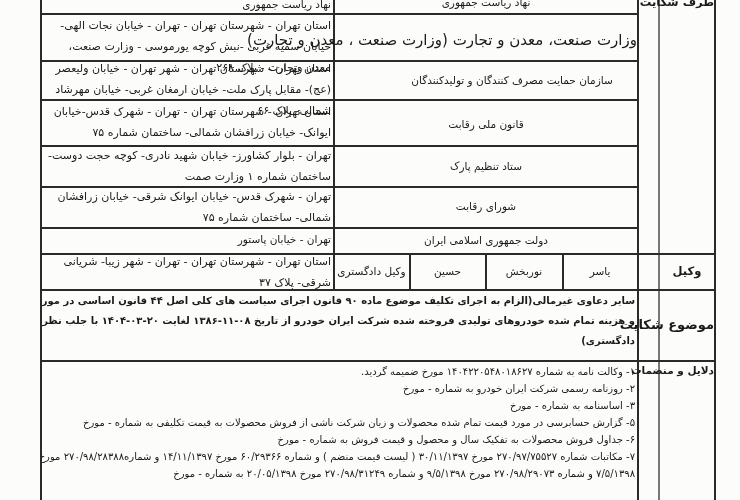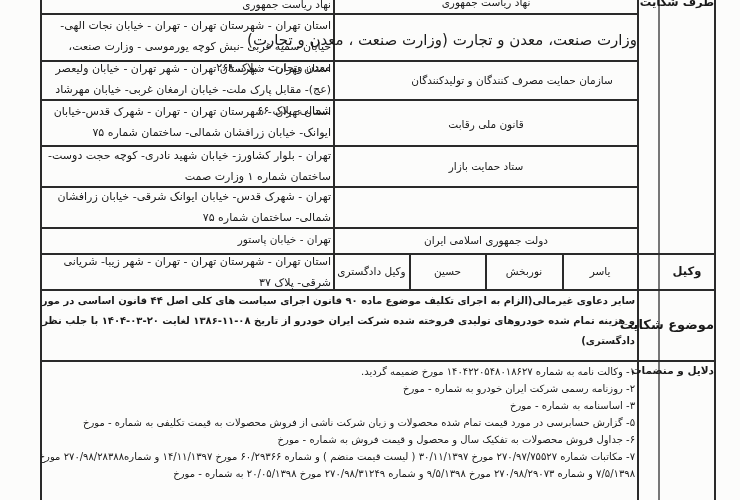--- a/index.html
+++ b/index.html
@@ -48,21 +48,22 @@
 
   <div class="txt lbl center" style="left:660px; top:-8px; width:54px;">طرف شکایت</div>
   <div class="txt lbl center" style="left:660px; top:261px; width:54px;">وکیل</div>
   <div class="txt lbl center" style="left:640px; top:315px; width:74px; font-size:13px;">موضوع شکایت</div>
   <div class="txt lbl center" style="left:640px; top:360px; width:74px; font-size:10.5px;">دلایل و منضمات</div>
 
   <div class="txt center" style="left:335px; top:-8px; width:302px;">نهاد ریاست جمهوری</div>
   <div class="txt center" style="left:335px; top:30px; width:302px; font-size:15px;">وزارت صنعت، معدن و تجارت (وزارت صنعت ، معدن و تجارت)</div>
   <div class="txt center" style="left:335px; top:70px; width:354px;">سازمان حمایت مصرف کنندگان و تولیدکنندگان</div>
   <div class="txt center" style="left:335px; top:114px; width:302px;">قانون ملی رقابت</div>
-  <div class="txt center" style="left:335px; top:156px; width:302px;">ستاد حمایت بازار</div>
+  <div class="txt center" style="left:335px; top:156px; width:302px;">ستاد تنظیم پارک</div>
+  <div class="txt center" style="left:335px; top:196px; width:302px;">شورای رقابت</div>
   <div class="txt center" style="left:335px; top:230px; width:302px;">دولت جمهوری اسلامی ایران</div>
 
   <div class="txt" style="left:42px; top:-6px; width:289px;">نهاد ریاست جمهوری</div>
   <div class="txt addr" style="left:44px; top:15px; width:287px;">استان تهران - شهرستان تهران - تهران - خیابان نجات الهی- خیابان سمیه غربی -نبش کوچه یورموسی - وزارت صنعت، معدن وتجارت - پلاک ۲۶۸</div>
   <div class="txt addr" style="left:44px; top:58px; width:287px;">استان تهران - شهرستان تهران - شهر تهران - خیابان ولیعصر (عج)- مقابل پارک ملت- خیابان ارمغان غربی- خیابان مهرشاد شمالی- پلاک ۶۶</div>
   <div class="txt addr" style="left:44px; top:101px; width:287px;">استان تهران - شهرستان تهران - تهران - شهرک قدس-خیابان ایوانک- خیابان زرافشان شمالی- ساختمان شماره ۷۵</div>
   <div class="txt addr" style="left:44px; top:145px; width:287px;">تهران - بلوار کشاورز- خیابان شهید نادری- کوچه حجت دوست- ساختمان شماره ۱ وزارت صمت</div>
   <div class="txt addr" style="left:44px; top:186px; width:287px;">تهران - شهرک قدس- خیابان ایوانک شرقی- خیابان زرافشان شمالی- ساختمان شماره ۷۵</div>
   <div class="txt" style="left:44px; top:229px; width:287px;">تهران - خیابان پاستور</div>
 

